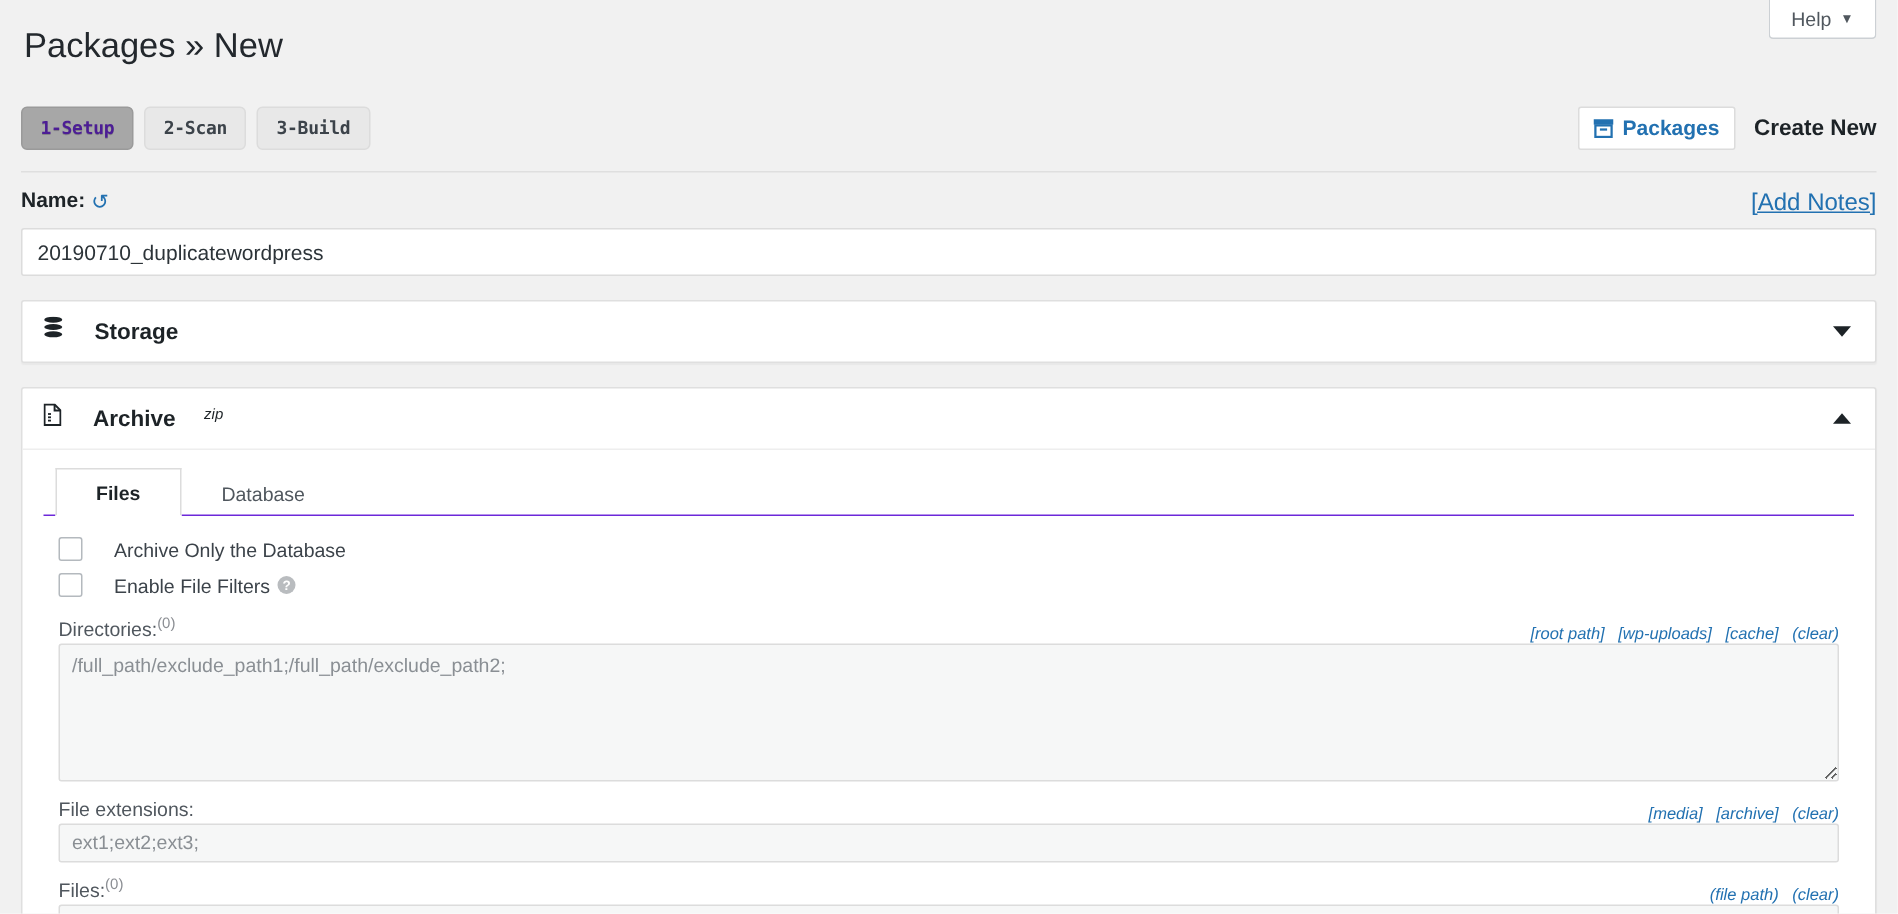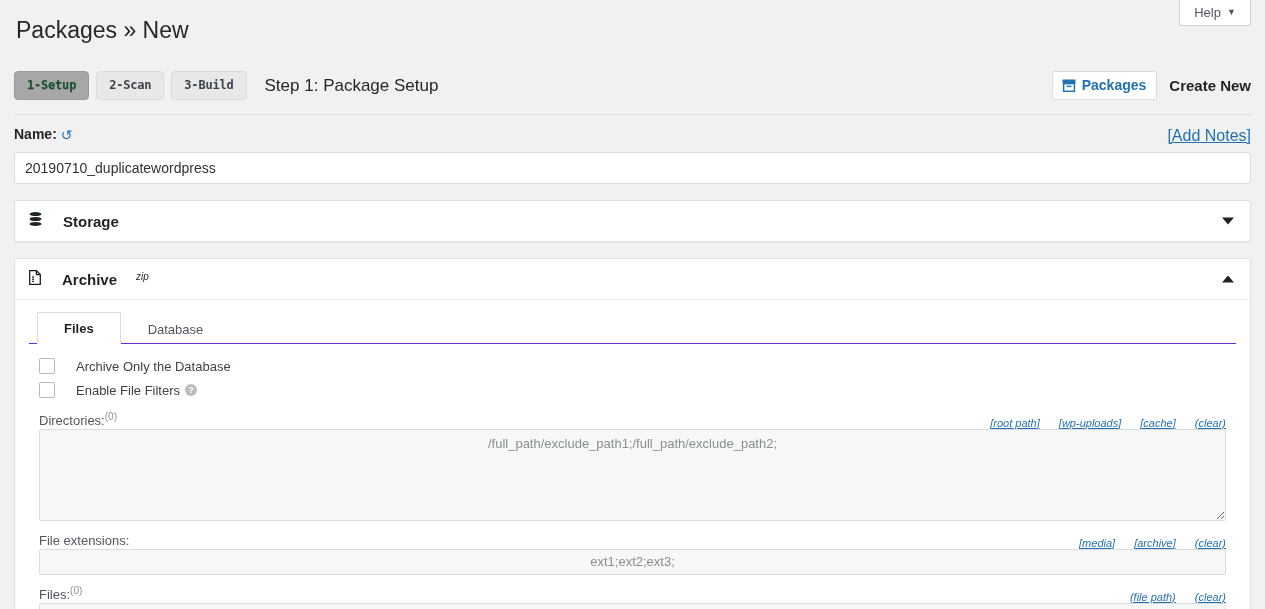--- a/index.html
+++ b/index.html
@@ -55,21 +55,21 @@
     padding: 6px 12px 7px 12px;
     border-radius: 4px;
     background: #e8e8e8;
     color: #3c434a;
     border: 1px solid #dcdcdc;
     cursor: pointer;
     letter-spacing: -0.2px;
   }
   .step.active {
     background: #a7a7a7;
-    color: #14532d;
+    color: #4c1d95;
     border-color: #9a9a9a;
     text-shadow: 0 1px 0 rgba(0,0,0,.2);
   }
   .step-heading {
     margin-left: 18px;
     font-size: 17px;
     font-weight: 400;
     color: #23282d;
   }
   .stepbar-right {
@@ -268,39 +268,37 @@
     vertical-align: super;
     color: #8c8f94;
   }
   .field-links {
     position: absolute;
     right: 0; bottom: 0;
     font-size: 11px;
   }
   .field-links a {
     color: #2271b1;
-    text-decoration: underline;
     font-style: italic;
-    margin-left: 16px;
+    margin-left: 6px;
     cursor: pointer;
   }
 
   textarea.box, input.box {
     display: block;
     width: 100%;
     font-family: "Liberation Sans", sans-serif;
     font-size: 13px;
     color: #3c434a;
     background: #f6f7f7;
     border: 1px solid #dcdcdc;
     border-radius: 2px;
     padding: 6px 8px;
     outline: none;
     resize: vertical;
-    text-align: center;
   }
   textarea.box::placeholder, input.box::placeholder { color: #8a8f94; }
   textarea.dirs { height: 92px; }
   textarea.files { height: 38px; }
   input.exts { height: 26px; padding: 3px 8px; }
 </style>
 </head>
 <body>
 
 <div class="help-btn">
@@ -309,21 +307,20 @@
 </div>
 
 <h1 class="page-title">Packages » New</h1>
 
 <div class="stepbar">
   <div class="steps">
     <div class="step active">1-Setup</div>
     <div class="step">2-Scan</div>
     <div class="step">3-Build</div>
   </div>
-  <div class="step-heading">Step 1: Package Setup</div>
 
   <div class="stepbar-right">
     <div class="pkg-btn">
       <span class="panel-icon">
         <svg width="14" height="13" viewBox="0 0 14 13" aria-hidden="true">
           <rect x="0.5" y="0.5" width="13" height="3.6" fill="#2271b1"></rect>
           <rect x="1.6" y="4.6" width="10.8" height="7.7" fill="none" stroke="#2271b1" stroke-width="1.5"></rect>
           <rect x="4.6" y="6.6" width="4.8" height="1.5" fill="#2271b1"></rect>
         </svg>
       </span>

